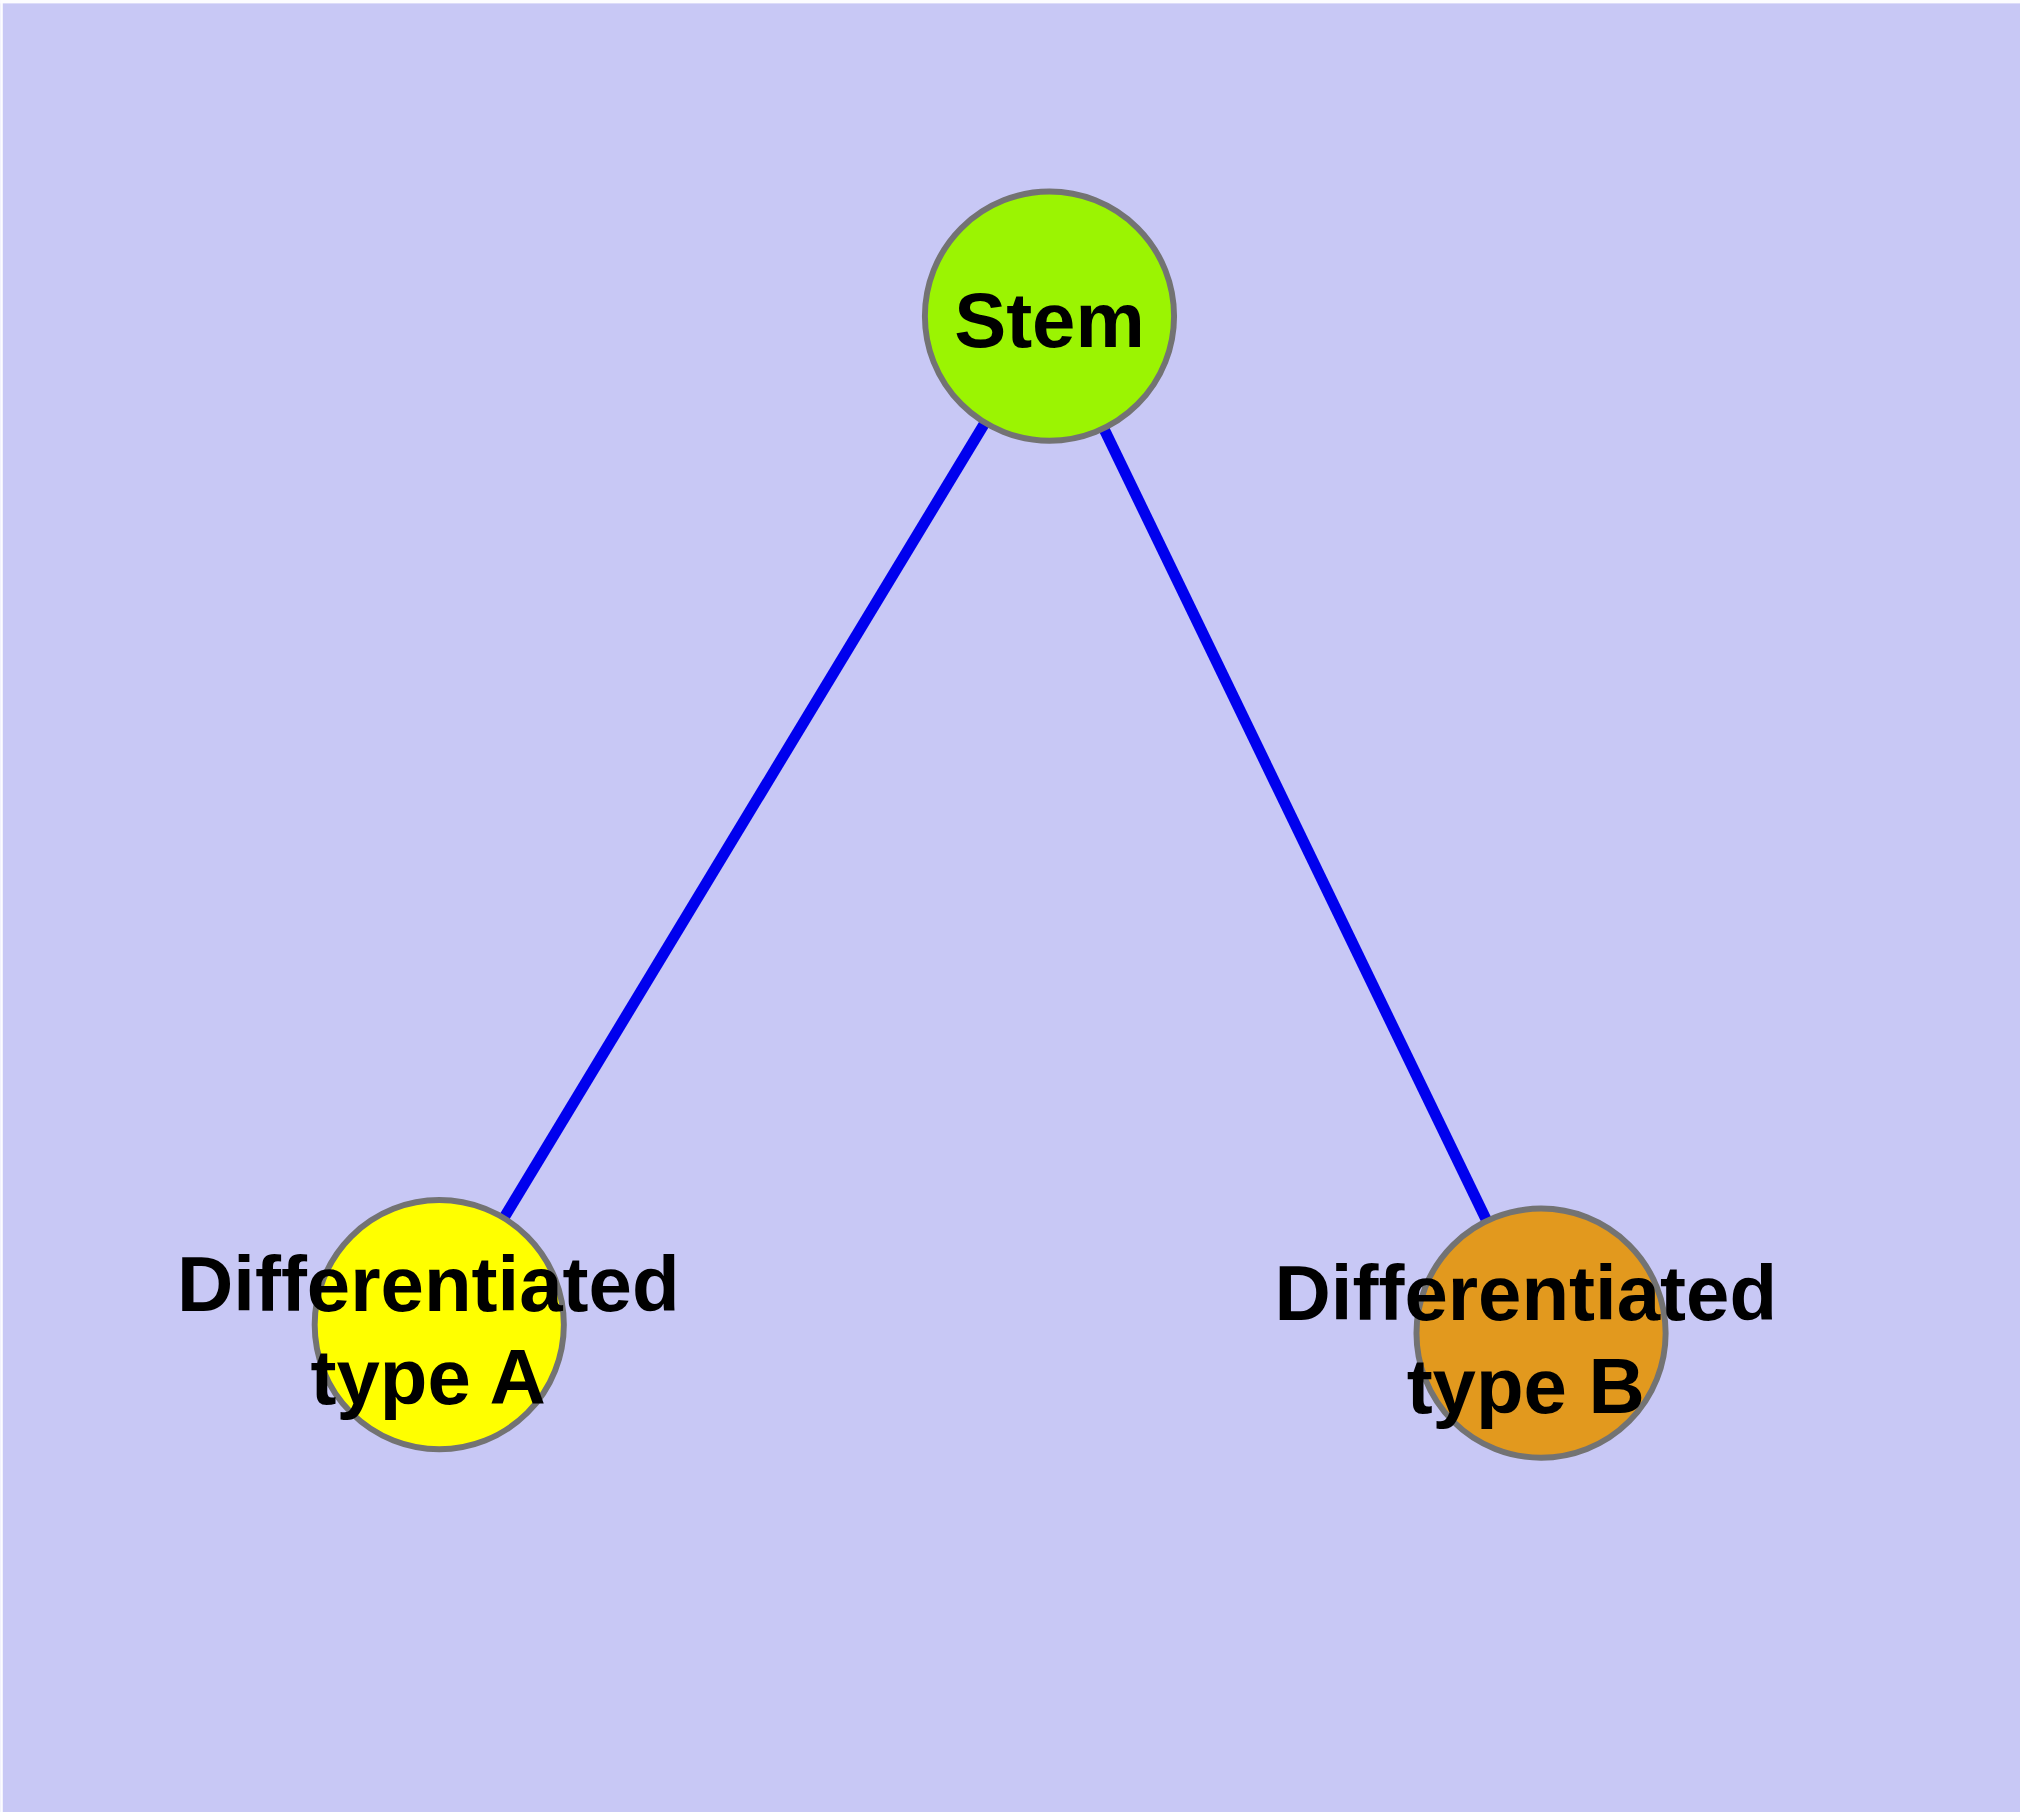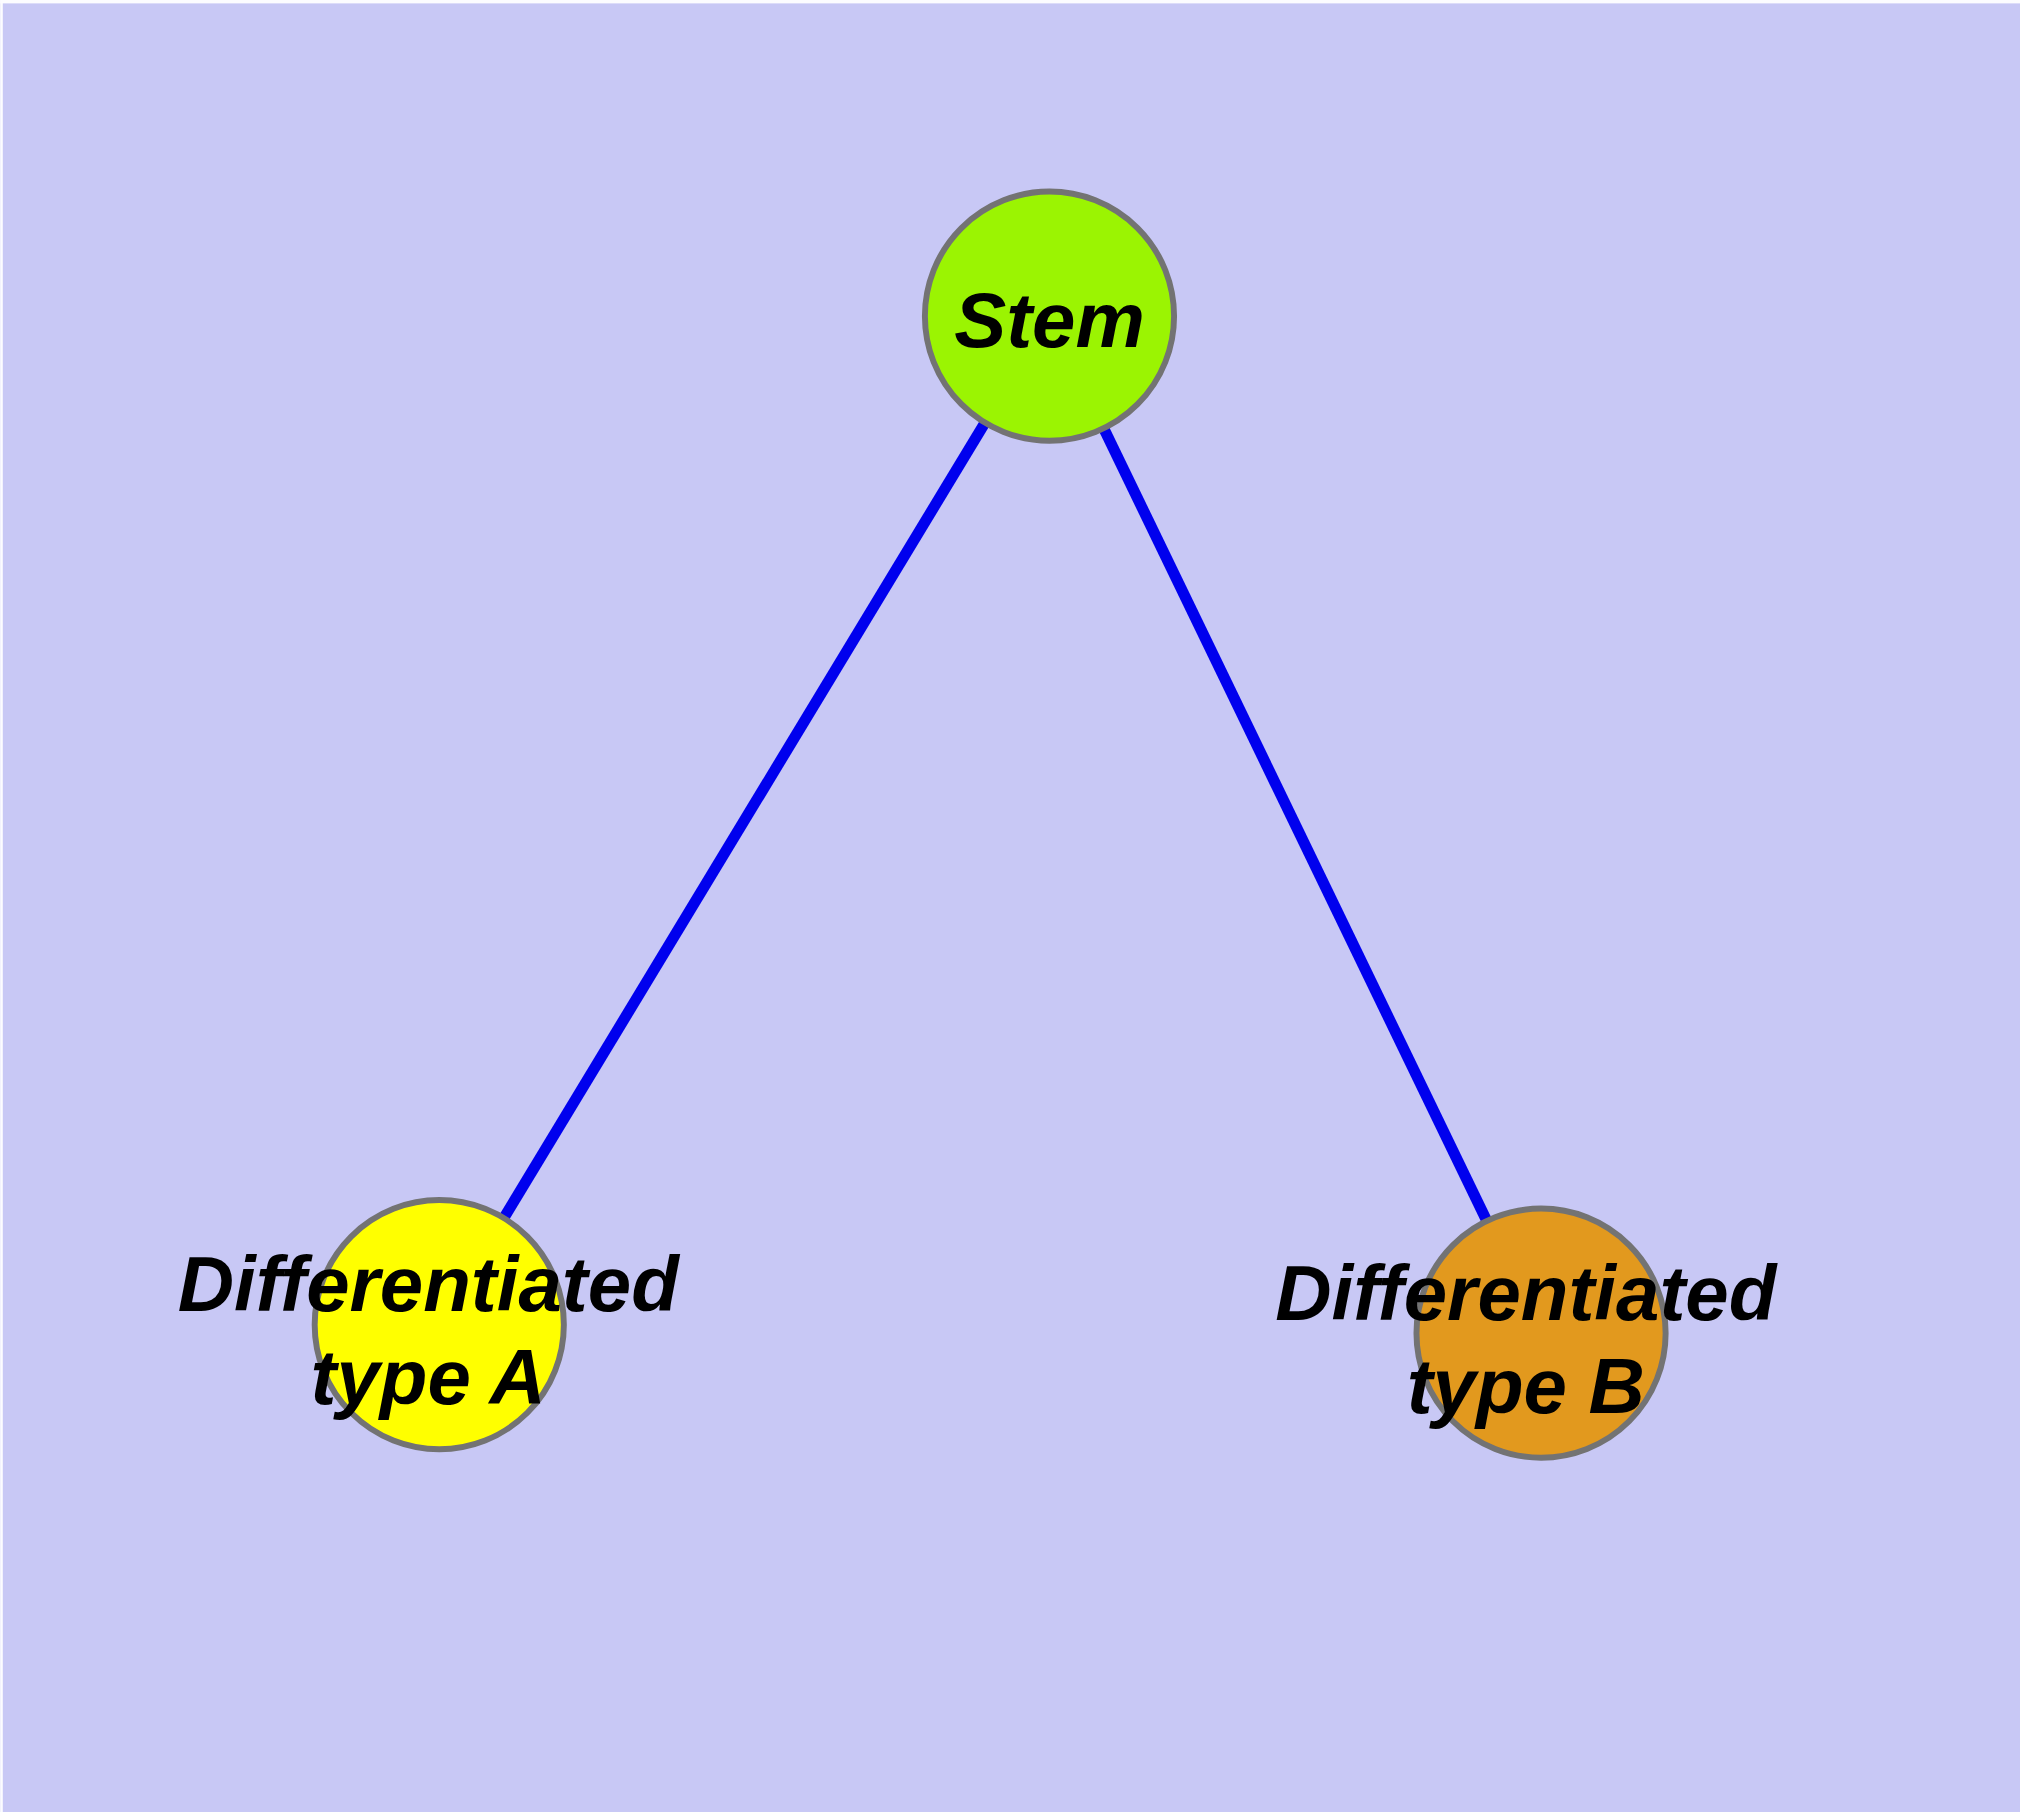--- a/index.html
+++ b/index.html
@@ -5,21 +5,20 @@
   html, body {
     margin: 0;
     padding: 0;
     background: #ffffff;
   }
   #stage {
     position: relative;
     width: 2021px;
     height: 1812px;
     overflow: hidden;
-    font-style: italic;
   }
   #stage svg {
     display: block;
     width: 2021px;
     height: 1812px;
   }
   .edge {
     stroke-width: 13px;
     stroke-linecap: butt;
     fill: none;

